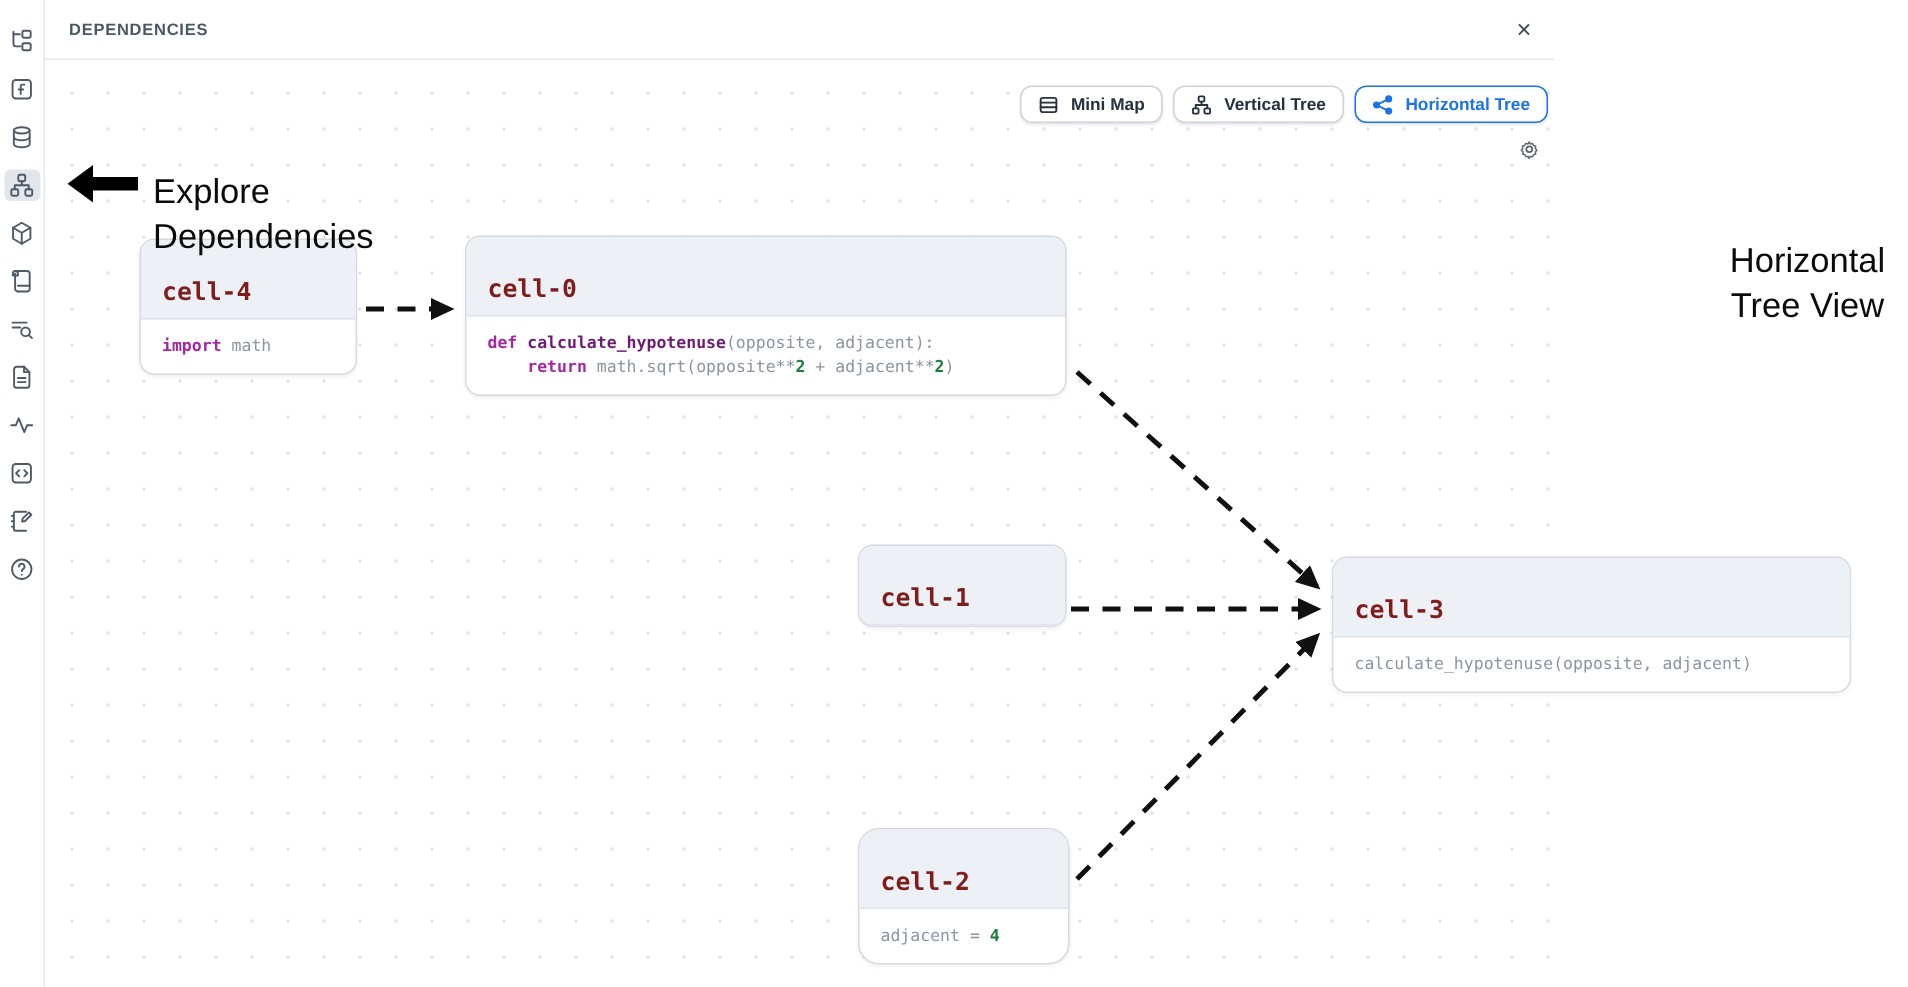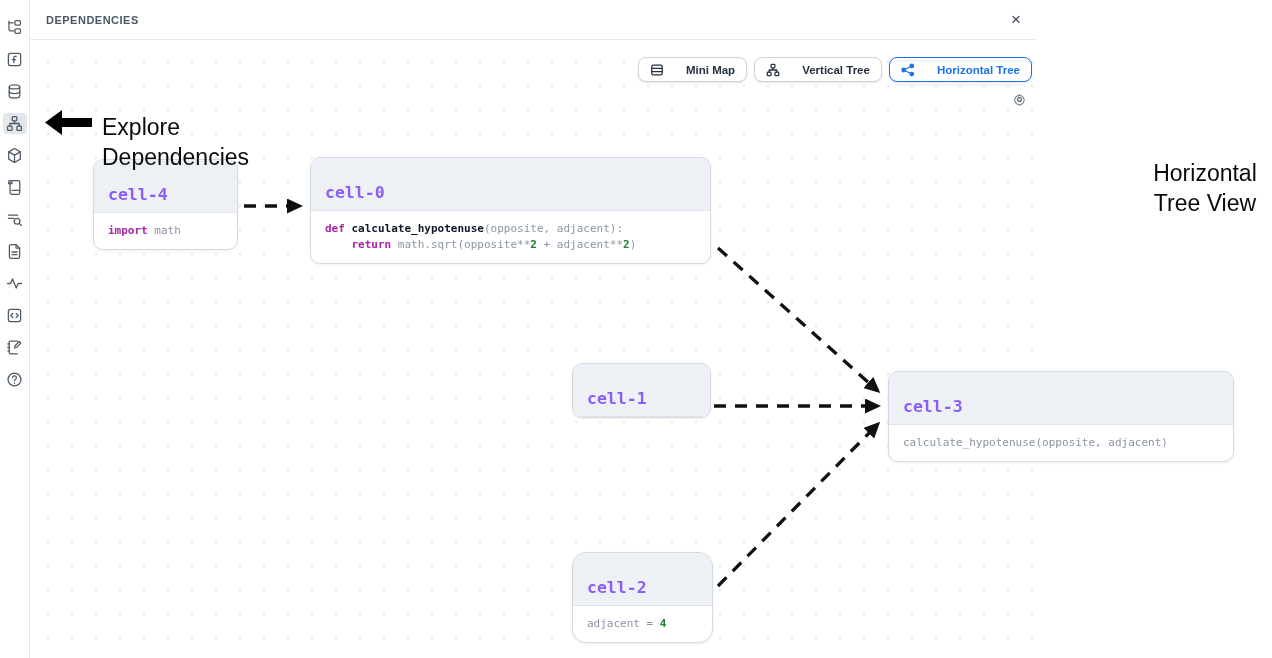--- a/index.html
+++ b/index.html
@@ -30,45 +30,45 @@
   .canvas {
     position:relative; flex:1; height:618px; background:#fff;
     background-image: radial-gradient(#e3e5e9 1px, transparent 1.2px);
     background-size:24px 24px; background-position:6px 10px;
   }
   .canvas::after { content:""; position:absolute; left:0; right:0; top:605px; height:13px; background:#fff; }
 
   
   .toolbar { position:absolute; top:17px; right:4px; display:flex; gap:7px; z-index:5; }
   .tb-btn {
-    display:flex; align-items:center; gap:22px; height:25px; padding:0 11px;
+    display:flex; align-items:center; gap:8px; height:25px; padding:0 11px;
     background:#fff; border:1px solid #cdd3da; border-radius:8px;
     font-size:11.5px; font-weight:700; color:#253041; cursor:pointer;
     box-shadow:0 1px 2px rgba(16,24,40,.1);
   }
   .tb-btn svg { width:14px; height:14px; stroke:#253041; stroke-width:1.8; fill:none; stroke-linecap:round; stroke-linejoin:round; }
   .tb-btn.active { color:#1a73e8; border:1.5px solid #1a73e8; }
   .tb-btn.active svg { stroke:#1a73e8; }
   .tb-btn.active svg .dot { fill:#1a73e8; }
 
   .gear { position:absolute; top:52px; right:9px; z-index:5; cursor:pointer; }
   .gear svg { width:15px; height:15px; stroke:#5b6570; stroke-width:1.6; fill:none; stroke-linecap:round; stroke-linejoin:round; }
 
   
   .node {
     position:absolute; background:#fff; border:1px solid #d5dae1; border-radius:10px;
     box-shadow:0 1px 3px rgba(16,24,40,.07); overflow:hidden; cursor:pointer; z-index:3;
   }
   .node-header {
     background:#edf0f5; border-bottom:1px solid #e0e4ea; padding:25px 14px 8px 14px;
-    font-family:"DejaVu Sans Mono", monospace; font-weight:700; font-size:16.5px; color:#8b5cf6;
+    font-family:"DejaVu Sans Mono", monospace; font-weight:700; font-size:16.5px; color:#7f1d1d;
   }
   .node-body { padding:10px 14px; font-family:"DejaVu Sans Mono", monospace; font-size:11px; line-height:16px; white-space:pre; }
   .tk-kw   { color:#a626a4; font-weight:700; }
-  .tk-fn   { color:#0f172a; font-weight:700;text-align:right; }
+  .tk-fn   { color:#701a75; font-weight:700;text-align:right; }
   .tk-num  { color:#1a7f37; font-weight:700; }
   .tk-plain{ color:#8b94a3; }
 
   
   .edges { position:absolute; left:0; top:0; width:100%; height:100%; z-index:2; pointer-events:none; }
   .edge { stroke:#101010; stroke-width:3.3; stroke-dasharray:12 9; fill:none; }
   .block-arrow { fill:#000; }
 
   
   .annotation { position:absolute; z-index:6; color:#0b0b0b; font-size:23px; line-height:30px; pointer-events:none;margin-top:20px; }

